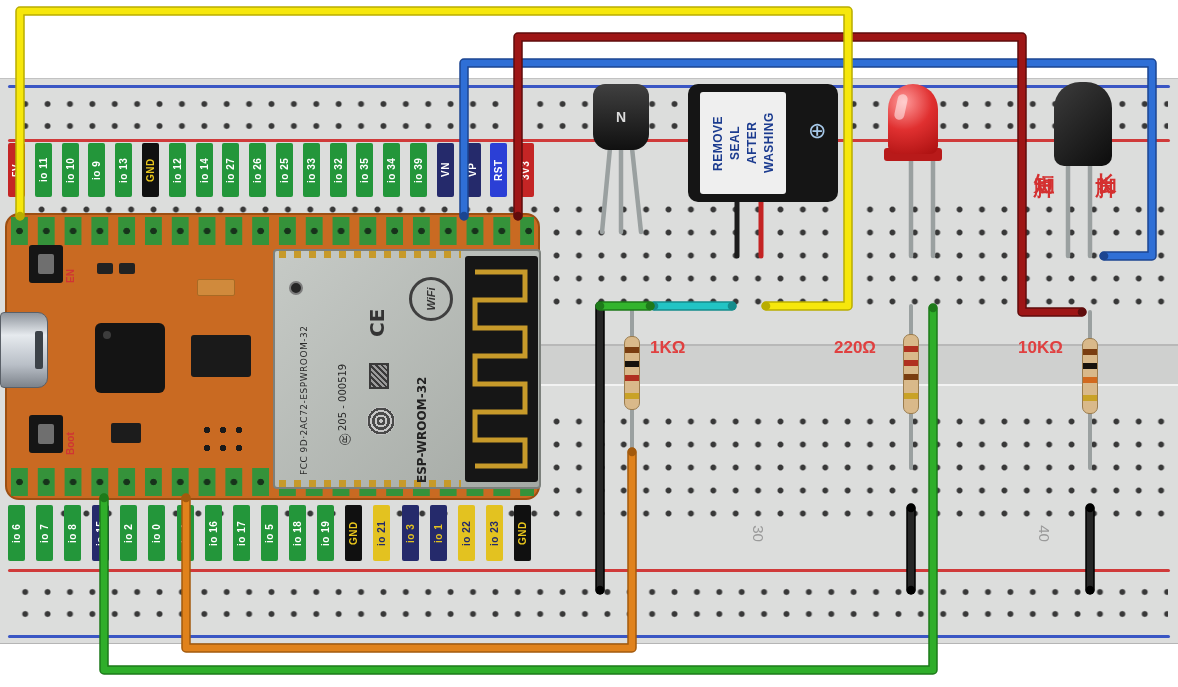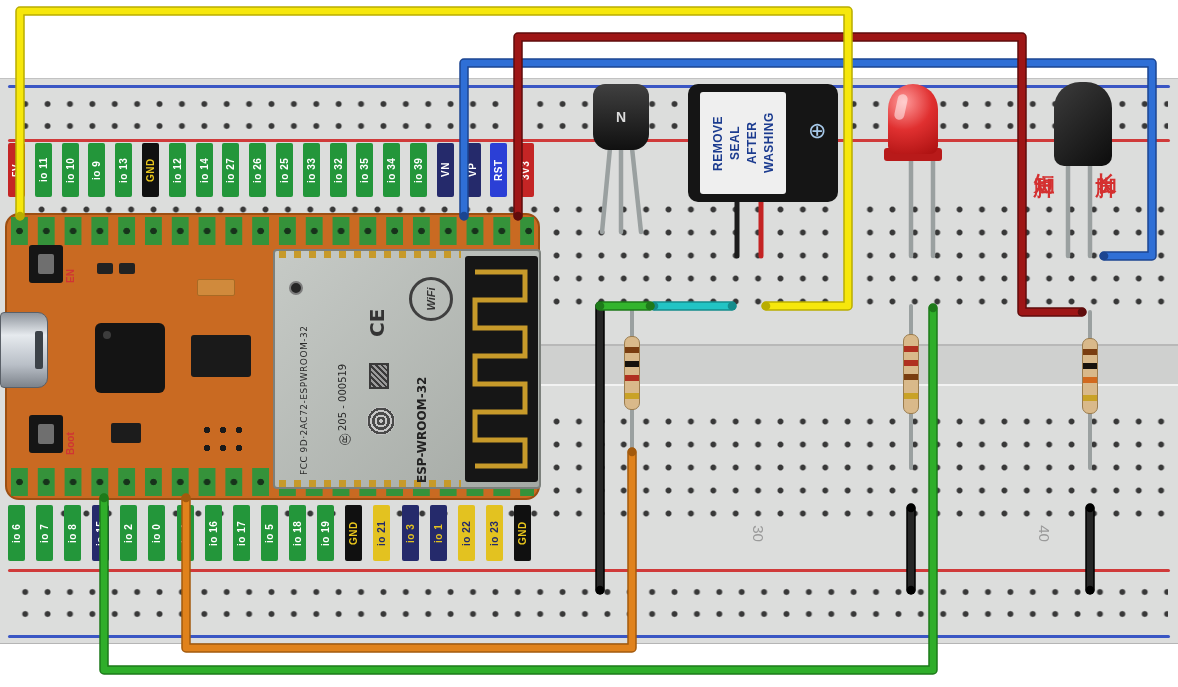--- a/index.html
+++ b/index.html
@@ -266,20 +266,26 @@
       <span class="led-glint"></span>
     </div>
 
   <div class="sensor"></div>
   <div class="cjk" id="short-leg">短脚</div>
   <div class="cjk" id="long-leg">长脚</div>
 
   <div class="resistor r1"></div>
   <div class="resistor r2"></div>
   <div class="resistor r3"></div>
+  <div class="r-labels">
+
+  <span class="r-label" style="left: 650px;">1KΩ</span>
+      <span class="r-label" style="left: 834px;">220Ω</span>
+      <span class="r-label" style="left: 1018px;">10KΩ</span>
+    </div>
 
   <svg id="wires-svg" class="overlay">
       <polyline points="600,306 600,590" fill="none" stroke="#000000" stroke-width="9.5" stroke-linecap="round" stroke-linejoin="round"></polyline>
       <polyline points="600,306 600,590" fill="none" stroke="#262626" stroke-width="6.5" stroke-linecap="round" stroke-linejoin="round"></polyline>
       <circle cx="600" cy="306" r="4.3" fill="#000000"></circle>
       <circle cx="600" cy="590" r="4.3" fill="#000000"></circle>
       <polyline points="911,508 911,590" fill="none" stroke="#000000" stroke-width="9.5" stroke-linecap="round" stroke-linejoin="round"></polyline>
       <polyline points="911,508 911,590" fill="none" stroke="#262626" stroke-width="6.5" stroke-linecap="round" stroke-linejoin="round"></polyline>
       <circle cx="911" cy="508" r="4.3" fill="#000000"></circle>
       <circle cx="911" cy="590" r="4.3" fill="#000000"></circle>

